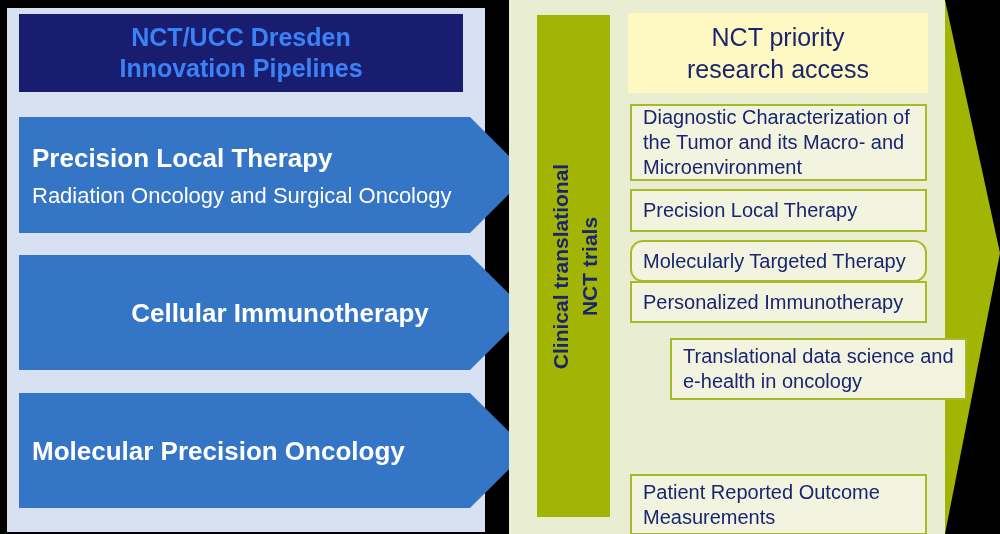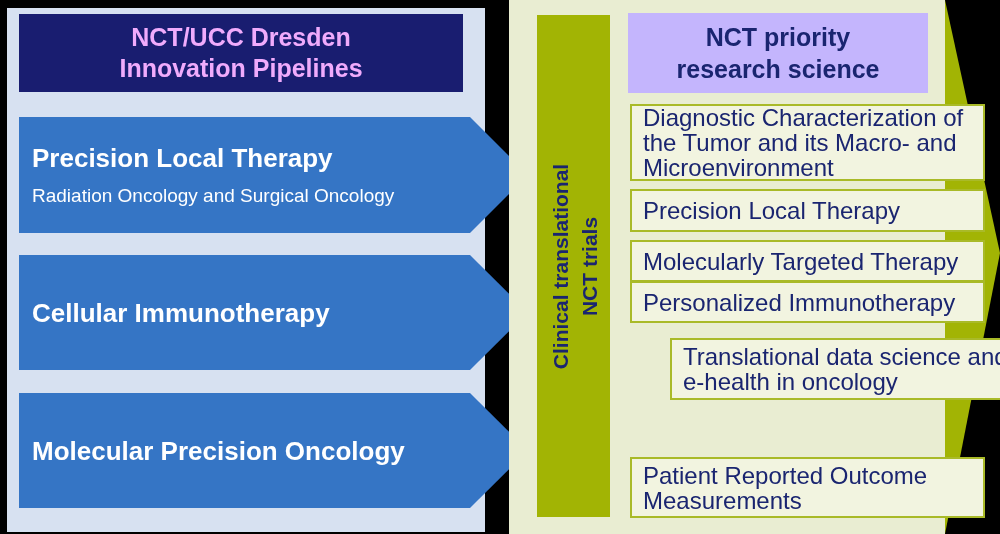--- a/index.html
+++ b/index.html
@@ -7,36 +7,36 @@
     position:relative;width:1000px;height:534px;overflow:hidden;
     font-family:"Liberation Sans","DejaVu Sans",sans-serif;
   }
   
   .left-panel{
     position:absolute;left:7px;top:8px;width:478px;height:524px;
     background:#d7e1f1;
   }
   .title-box{
     position:absolute;left:19px;top:14px;width:444px;height:78px;
-    background:#191d70;color:#f0abfc;
+    background:#191d70;color:#3b82f6;
     display:flex;flex-direction:column;justify-content:center;align-items:center;
     font-weight:bold;font-size:25px;line-height:31px;text-align:center;white-space:nowrap;
   }
   .arrow{
     position:absolute;left:19px;width:509px;
     background:#3575c5;color:#ffffff;
     clip-path:polygon(0 0,88.6% 0,100% 50%,88.6% 100%,0 100%);
     display:flex;flex-direction:column;justify-content:center;
     padding-left:13px;box-sizing:border-box;
   }
   .arrow1{top:117px;height:116px;}
-  .arrow2{top:255px;height:115px;}
+  .arrow2{top:255px;height:115px;text-align:center;}
   .arrow3{top:393px;height:115px;}
   .arrow-title{font-weight:bold;font-size:26px;line-height:32px;white-space:nowrap;}
-  .arrow-sub{font-size:19px;line-height:24px;margin-top:10px;white-space:nowrap;}
+  .arrow-sub{font-size:22px;line-height:24px;margin-top:10px;white-space:nowrap;}
   
   .right-bg{
     position:absolute;left:509px;top:0;width:436px;height:534px;
     background:#e9edd2;
   }
   .wedge{
     position:absolute;left:945px;top:0;width:55px;height:534px;
     background:#a2b404;
     clip-path:polygon(0 0,100% 47.4%,0 100%);
   }
@@ -46,38 +46,38 @@
   }
   .vbar-inner{
     position:absolute;left:-214.5px;top:214.5px;width:502px;height:73px;
     transform:rotate(-90deg);
     display:flex;flex-direction:column;justify-content:center;
     text-align:center;color:#1a2570;font-weight:bold;font-size:21px;line-height:29px;
     white-space:nowrap;
   }
   .header-box{
     position:absolute;left:628px;top:13px;width:300px;height:80px;
-    background:#c4b5fd;color:#1a2570;
+    background:#fef9c3;color:#1a2570;
     display:flex;flex-direction:column;justify-content:center;align-items:center;
-    font-weight:bold;font-size:25px;line-height:32px;text-align:center;white-space:nowrap;
+    font-weight:normal;font-size:25px;line-height:32px;text-align:center;white-space:nowrap;
   }
   .theme-box{
-    position:absolute;left:630px;width:355px;
+    position:absolute;left:630px;width:297px;
     background:#f2f4e0;border:2px solid #a9ba28;box-sizing:border-box;
     display:flex;align-items:center;
     padding:0 10px 0 11px;
-    color:#1a2570;font-size:24px;line-height:25px;
+    color:#1a2570;font-size:20px;line-height:25px;
   }
   .t1{top:104px;height:77px;}
   .t2{top:189px;height:43px;}
-  .t3{top:240px;height:42px;}
+  .t3{top:240px;height:42px;border-radius:13px;}
   .t4{top:281px;height:42px;}
   .t5{top:338px;height:62px;margin-left:40px;}
   .t6{top:407px;height:43px;}
-  .t7{top:457px;height:61px;justify-content:center;}
+  .t7{top:474px;height:61px;justify-content:center;}
 </style>
 </head>
 <body>
 
 <div class="stage">
 
   <div class="left-panel"></div>
 
   <div class="title-box">
     <div>NCT/UCC Dresden</div>
@@ -102,21 +102,21 @@
 
   <div class="vbar">
     <div class="vbar-inner">
       <div>Clinical translational</div>
       <div>NCT trials</div>
     </div>
   </div>
 
   <div class="header-box">
     <div>NCT priority</div>
-    <div>research science</div>
+    <div>research access</div>
   </div>
 
   <div class="theme-box t1">
     <span>Diagnostic Characterization of the Tumor and its Macro- and Microenvironment</span>
   </div>
   <div class="theme-box t2">
     <span>Precision Local Therapy</span>
   </div>
   <div class="theme-box t3">
     <span>Molecularly Targeted Therapy</span>

